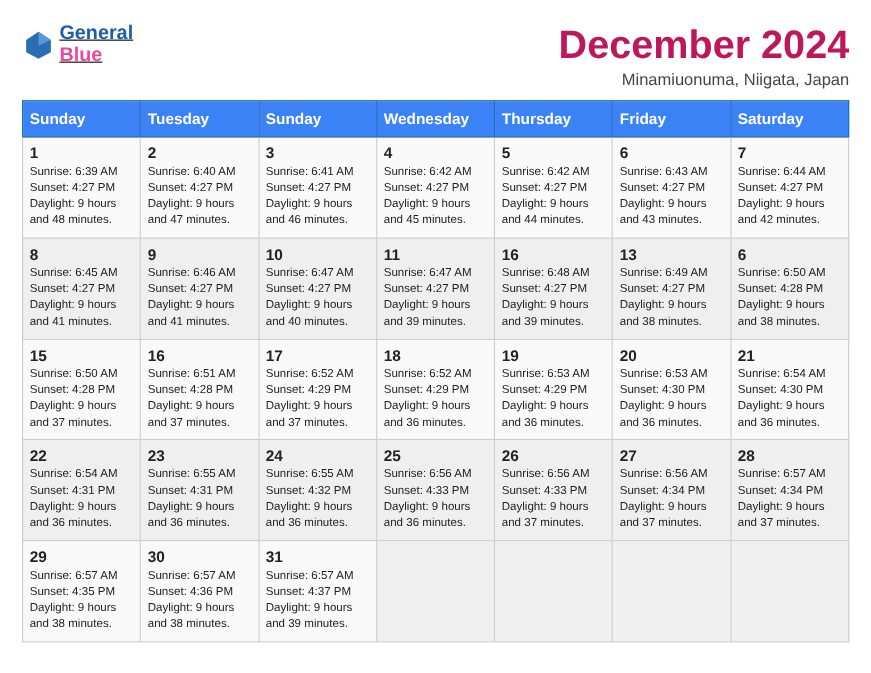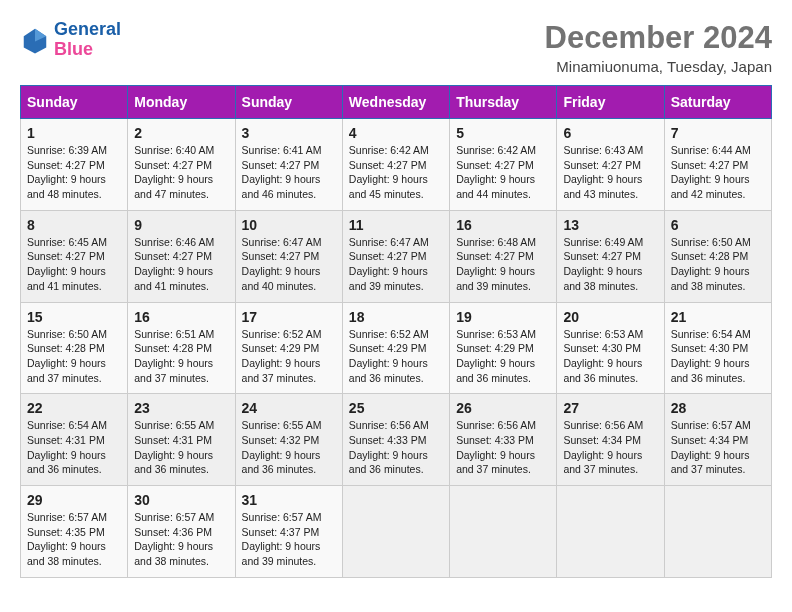--- a/index.html
+++ b/index.html
@@ -13,53 +13,54 @@
     .header-area {
       display: flex;
       justify-content: space-between;
       align-items: flex-start;
       margin-bottom: 10px;
     }
     .logo {
       display: flex;
       align-items: center;
       gap: 4px;
+      text-decoration: underline;
     }
     .logo-text {
       font-size: 18px;
       font-weight: bold;
       color: #1a1a1a;
       line-height: 1.1;
     }
     .logo-text span {
       color: #1a5fa8;
     }
     .logo-icon {
       width: 30px;
       height: 30px;
     }
     .title-area {
       text-align: right;
     }
     .main-title {
-      font-size: 31px;
-      font-weight: bold;
-      color: #737373;
+      font-size: 36px;
+      font-weight: bold;
+      color: #be185d;
     }
     .subtitle {
       font-size: 15px;
       color: #444;
       margin-top: 2px;
     }
     .calendar {
       width: 100%;
       border-collapse: collapse;
     }
     .calendar thead th {
-      background: #a21caf;
+      background: #3b82f6;
       color: #fff;
       padding: 8px 6px;
       font-size: 14px;
       font-weight: bold;
       text-align: left;
       border: 1px solid #2a6db5;
     }
     .calendar tbody td {
       vertical-align: top;
       padding: 6px 6px 8px 6px;
@@ -98,29 +99,29 @@
       <polygon points="20,5 35,15 35,30 20,38 5,30 5,15" fill="#2a6db5"></polygon>
       <polygon points="20,5 35,15 20,22" fill="#5599d8"></polygon>
     </svg>
     <div class="logo-text">
       <div><span>General</span></div>
       <div><span style="color:#ec4899;">Blue</span></div>
     </div>
   </div>
   <div class="title-area">
     <div class="main-title">December 2024</div>
-    <div class="subtitle">Minamiuonuma, Tuesday, Japan</div>
+    <div class="subtitle">Minamiuonuma, Niigata, Japan</div>
   </div>
 </div>
 
 <table class="calendar">
   <thead>
     <tr>
     <th>Sunday</th>
-        <th>Monday</th>
+        <th>Tuesday</th>
         <th>Sunday</th>
         <th>Wednesday</th>
         <th>Thursday</th>
         <th>Friday</th>
         <th>Saturday</th>
       </tr>
   </thead>
   <tbody>
   <tr>
         <td>

